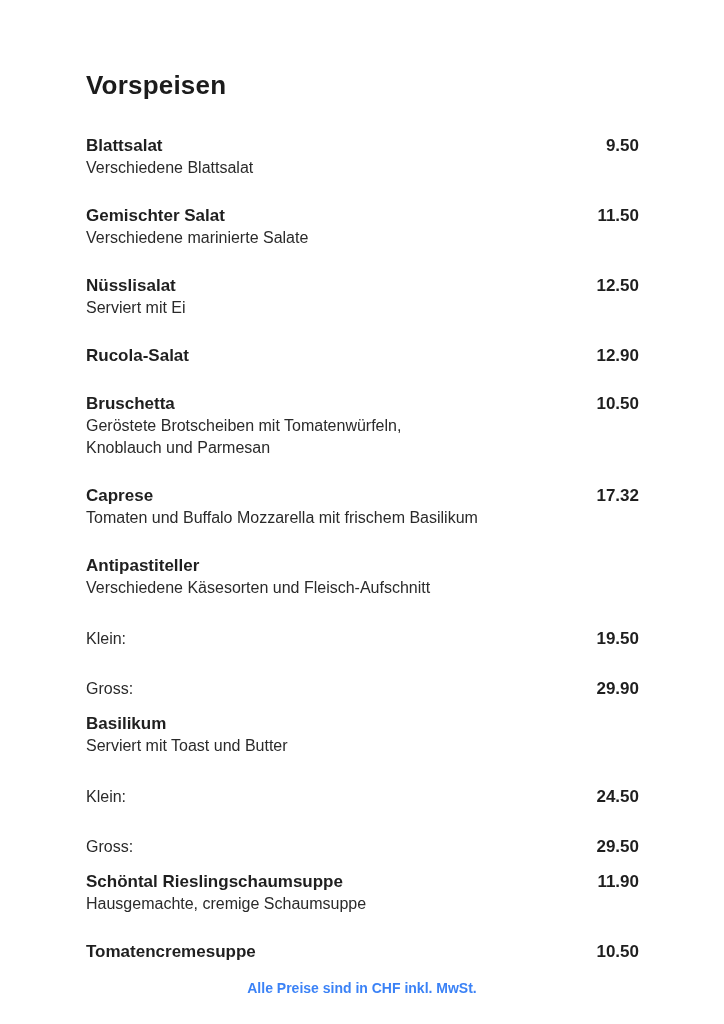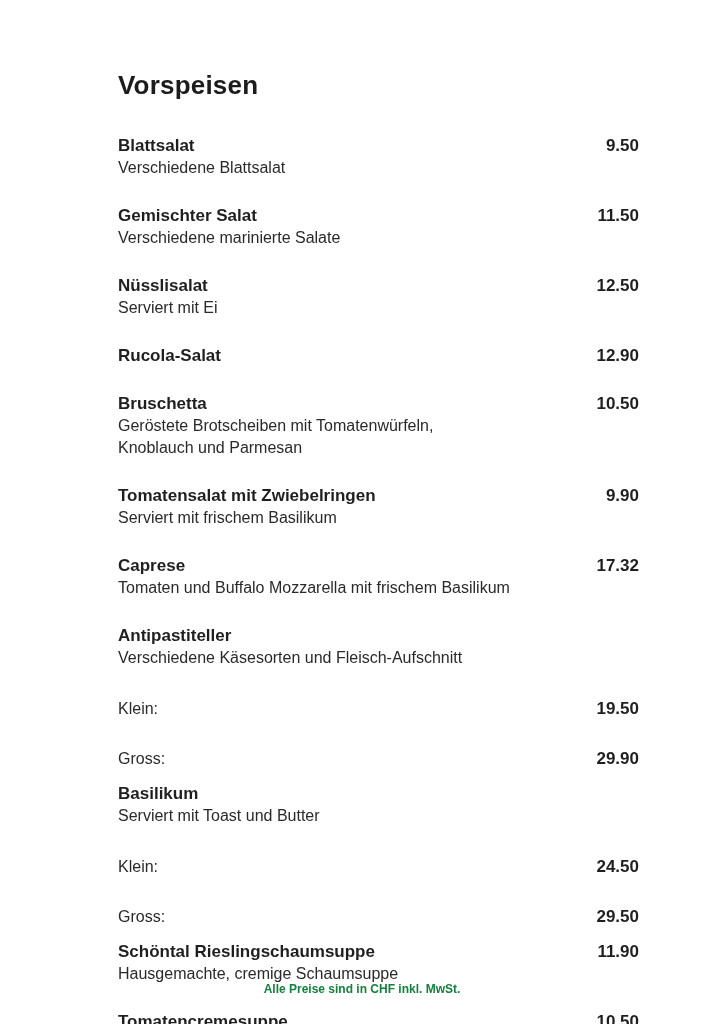--- a/index.html
+++ b/index.html
@@ -5,21 +5,20 @@
   html, body { margin: 0; padding: 0; background: #ffffff; }
   .page {
     position: relative;
     width: 724px;
     height: 1024px;
     background: #ffffff;
     color: #1f1f1f;
     font-family: "Liberation Sans", sans-serif;
     overflow: hidden;
     box-sizing: border-box;
-    padding-left: 32px;
   }
   .content {
     padding: 70px 85px 0 86px;
   }
   .section-title {
     font-size: 26px;
     font-weight: 700;
     color: #1c1c1c;
     margin: 0 0 34px 0;
     letter-spacing: 0.2px;
@@ -68,23 +67,23 @@
     font-weight: 700;
     color: #1f1f1f;
     white-space: nowrap;
   }
   .footer-note {
     position: absolute;
     left: 0;
     right: 0;
     bottom: 28px;
     text-align: center;
-    font-size: 12px;
+    font-size: 14px;
     font-weight: 700;
-    color: #15803d;
+    color: #3b82f6;
   }
 </style>
 </head>
 <body>
 
 <div class="page">
   <div class="content">
 
     <h1 class="section-title">Vorspeisen</h1>
 
@@ -121,27 +120,20 @@
 
     <div class="item two-line-desc">
       <div class="item-row">
         <span class="item-name">Bruschetta</span>
         <span class="item-price">10.50</span>
       </div>
       <div class="item-desc">Geröstete Brotscheiben mit Tomatenwürfeln,</div>
       <div class="item-desc">Knoblauch und Parmesan</div>
     </div>
 
-    <div class="item">
-      <div class="item-row">
-        <span class="item-name">Tomatensalat mit Zwiebelringen</span>
-        <span class="item-price">9.90</span>
-      </div>
-      <div class="item-desc">Serviert mit frischem Basilikum</div>
-    </div>
 
     <div class="item">
       <div class="item-row">
         <span class="item-name">Caprese</span>
         <span class="item-price">17.32</span>
       </div>
       <div class="item-desc">Tomaten und Buffalo Mozzarella mit frischem Basilikum</div>
     </div>
 
     <div class="item has-variants">

